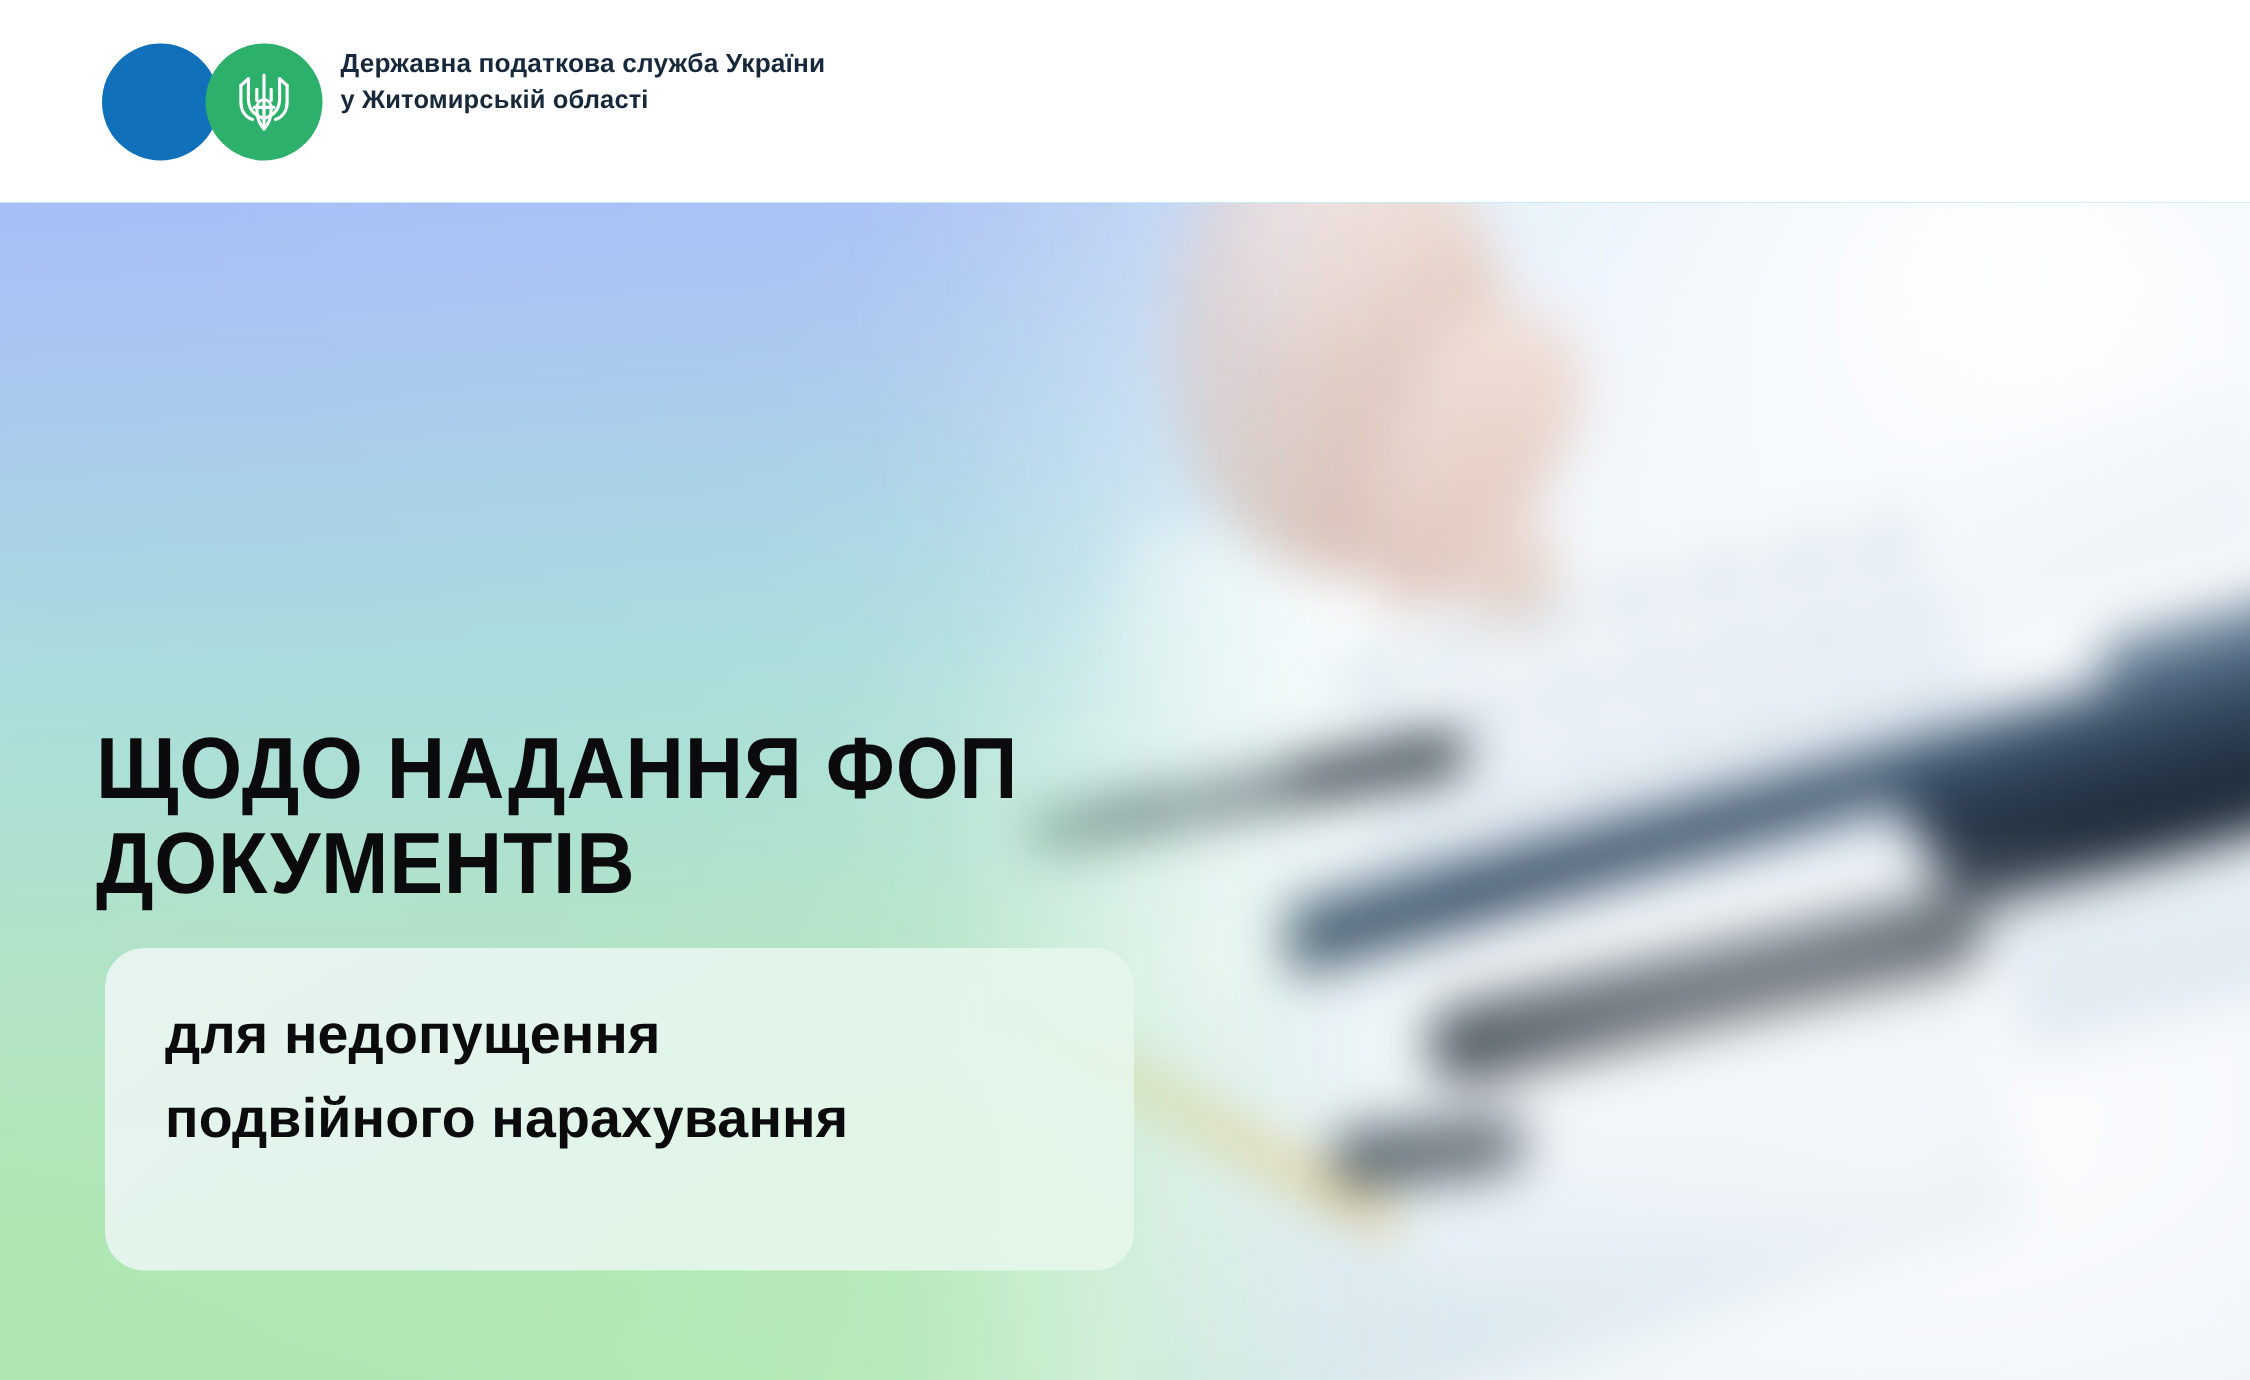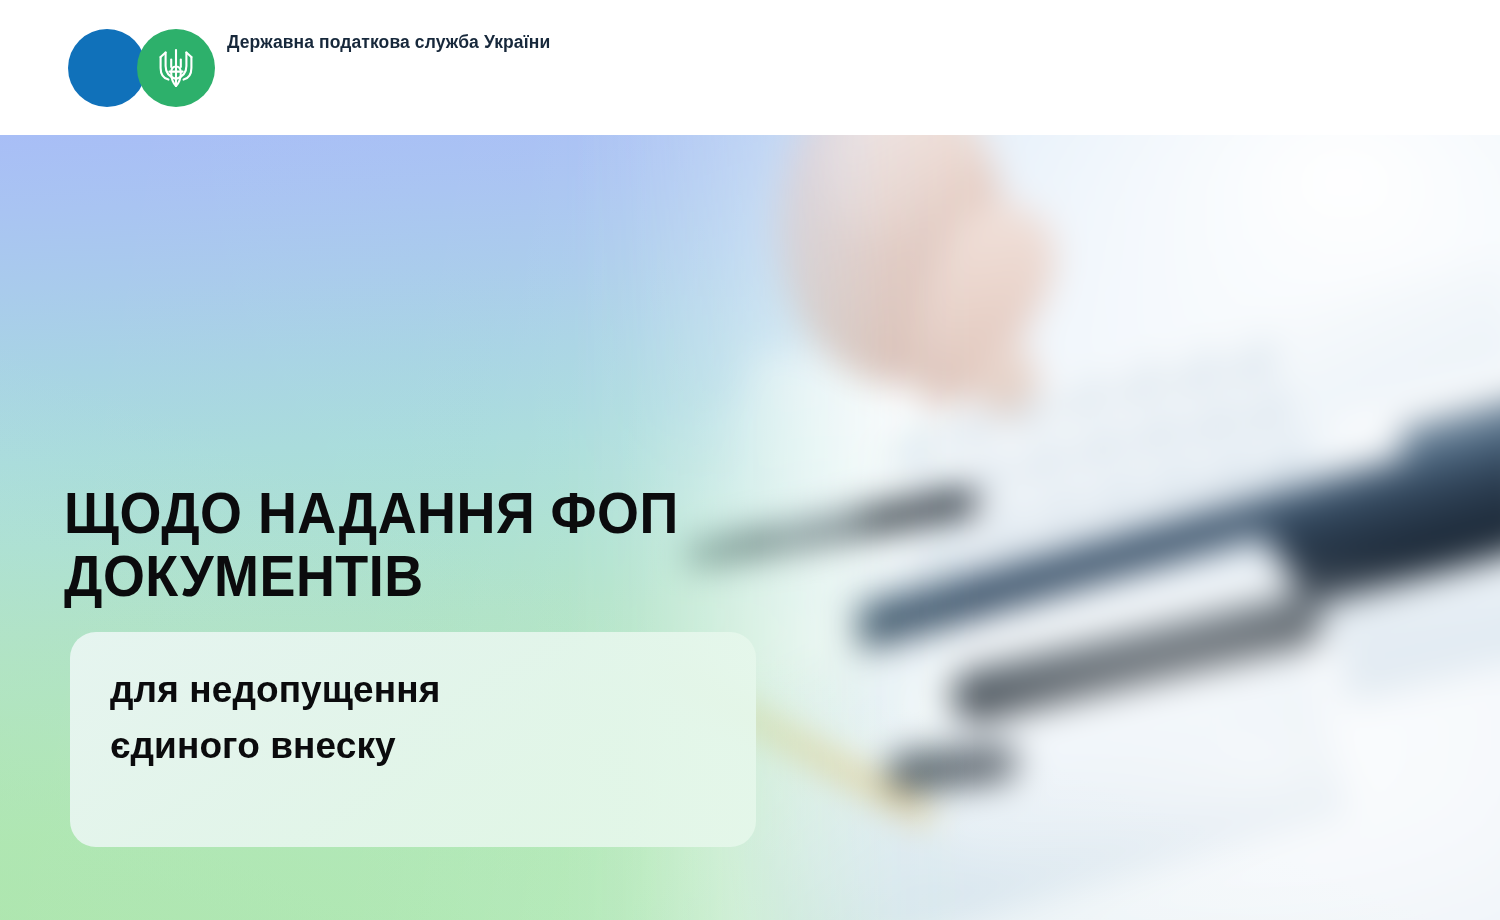--- a/index.html
+++ b/index.html
@@ -459,20 +459,21 @@
           <path d="M35.4 11 L30.4 6.5"></path>
           <path d="M15.2 13.5 L15.2 21"></path>
           <path d="M24.8 13.5 L24.8 21"></path>
           <path d="M13.4 25.6 L26.6 25.6"></path>
         </g>
       </svg>
     </div>
 
     <div class="org-text">
       <div class="org-line1">Державна податкова служба України</div>
+      <div class="org-line3">у Житомирській області</div>
     </div>
 
   </div>
 
   <div class="banner">
 
     <div class="bg-gradient"></div>
     <div class="bg-gradient-h"></div>
 
     <div class="photo">
@@ -541,19 +542,19 @@
       </div>
     </div>
 
     <div class="photo-tint"></div>
 
     <div class="headline">ЩОДО НАДАННЯ ФОП ДОКУМЕНТІВ</div>
 
     <div class="subtitle-card">
       <div class="subtitle-text">
         <span class="ln">для недопущення</span>
-        <span class="ln">єдиного внеску</span>
+        <span class="ln">подвійного нарахування</span>
       </div>
     </div>
 
   </div>
 
 </div>
 
 </body></html>

